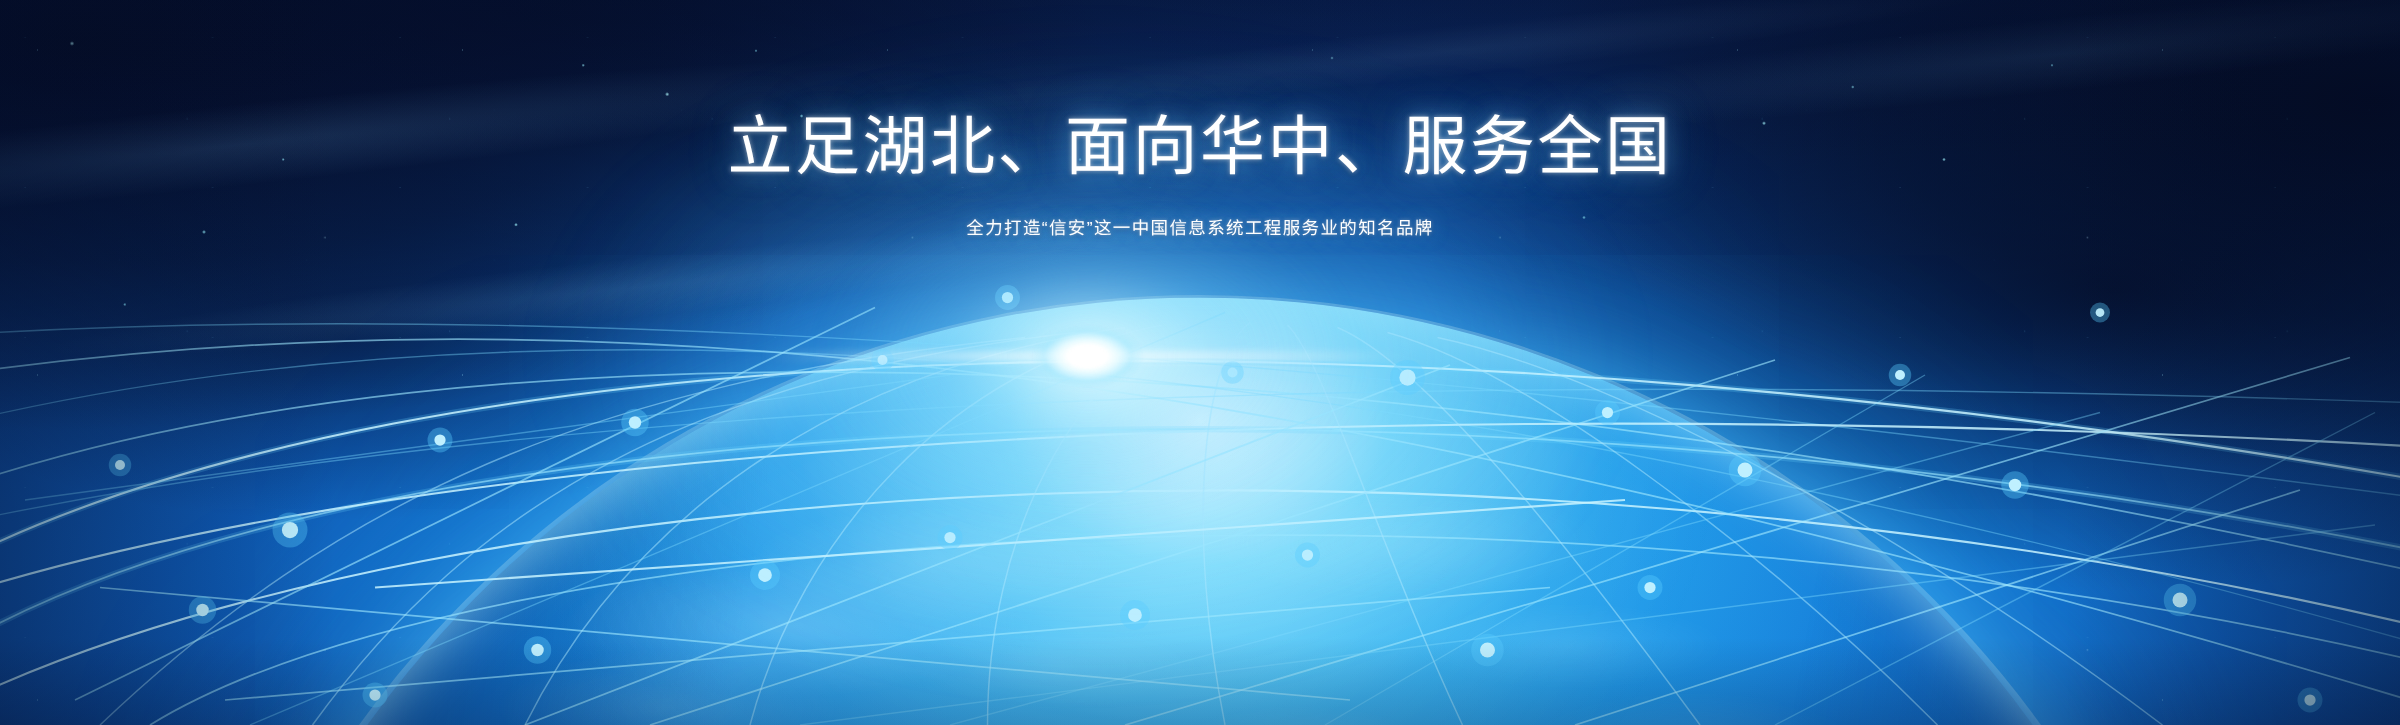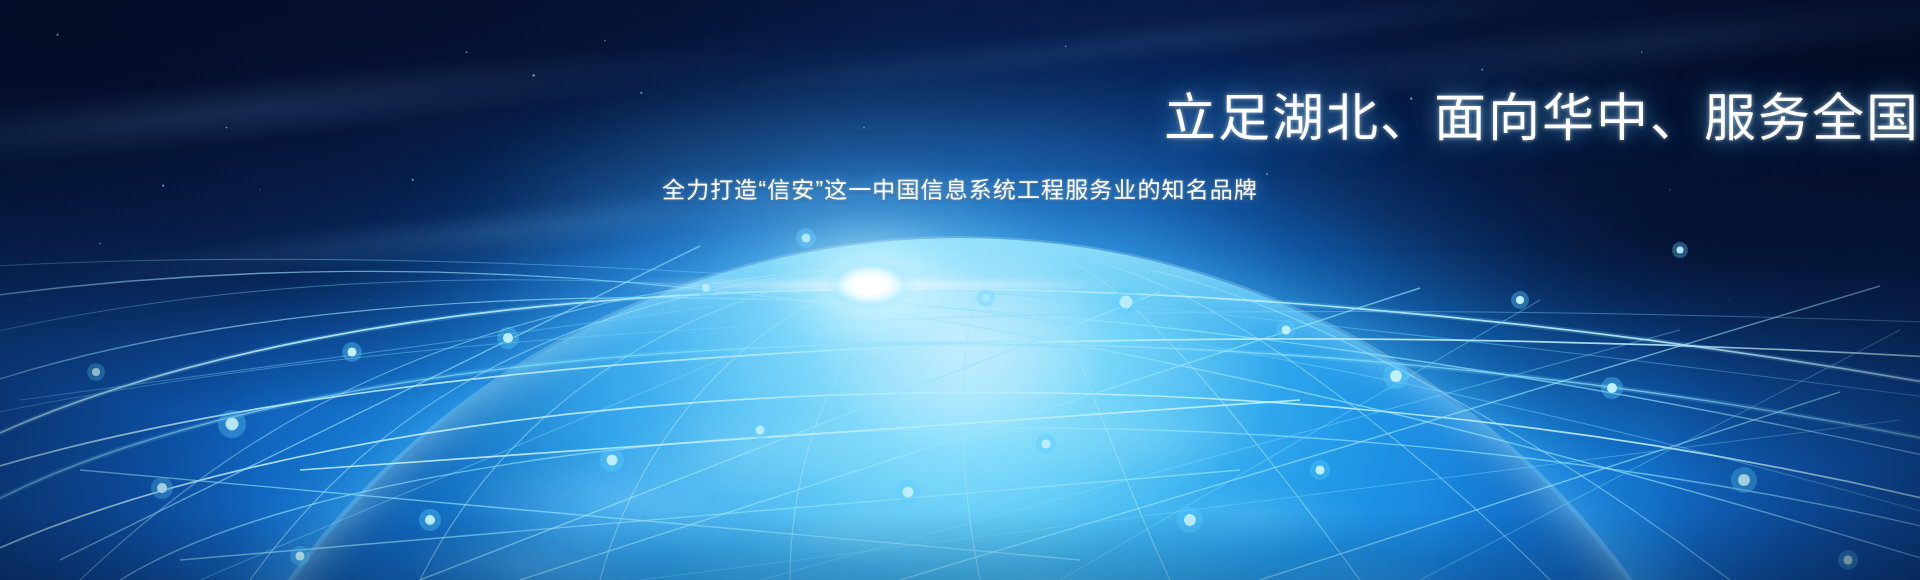--- a/index.html
+++ b/index.html
@@ -193,25 +193,24 @@
     font-size:52px;
     line-height:1.18;
     font-weight:400;
     letter-spacing:2px;
     color:#ffffff;
     text-shadow:
       0 0 4px rgba(255,255,255,.55),
       0 0 18px rgba(120,210,255,.55),
       0 0 42px rgba(60,170,255,.45),
       0 2px 6px rgba(4,24,64,.55);
-    text-align: right;
   }
   #subline{
     margin:22px 0 0 0;
-    font-size:23px;
+    font-size:14px;
     font-weight:400;
     letter-spacing:1.1px;
     color:#ffffff;
     text-shadow:
       0 0 3px rgba(255,255,255,.5),
       0 0 14px rgba(110,200,255,.55),
       0 1px 4px rgba(4,24,64,.6);
   }
 
   

